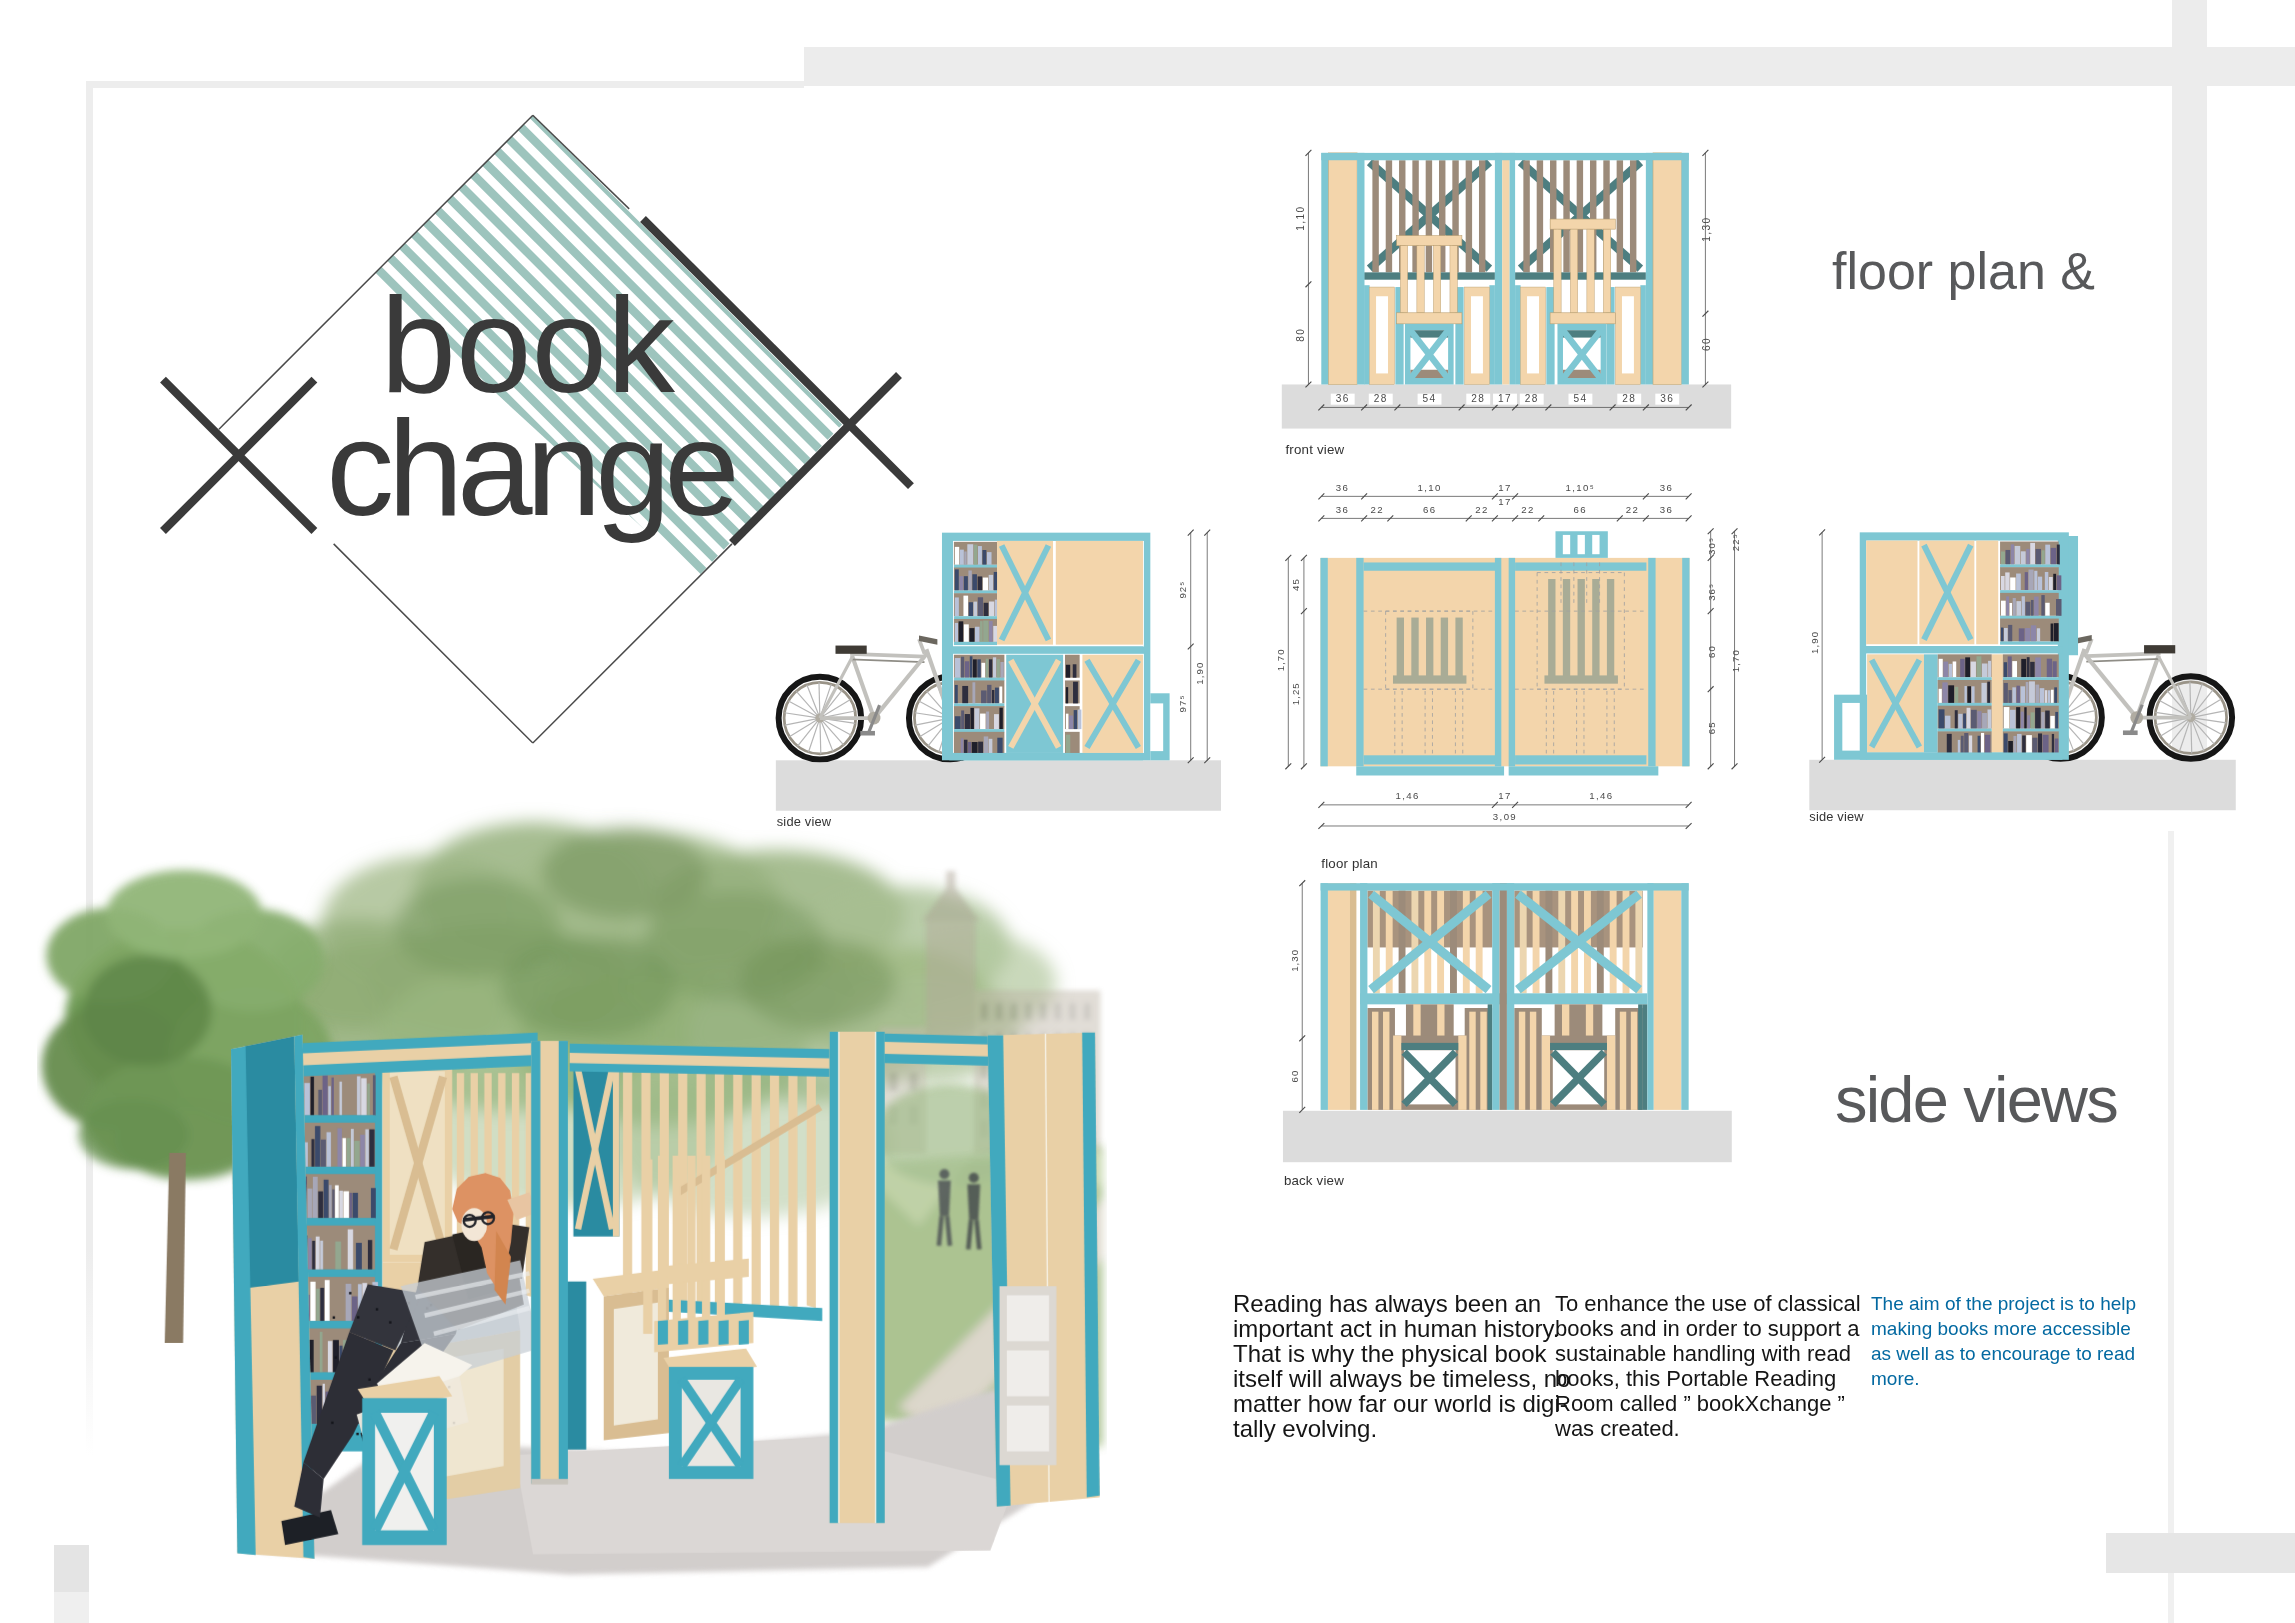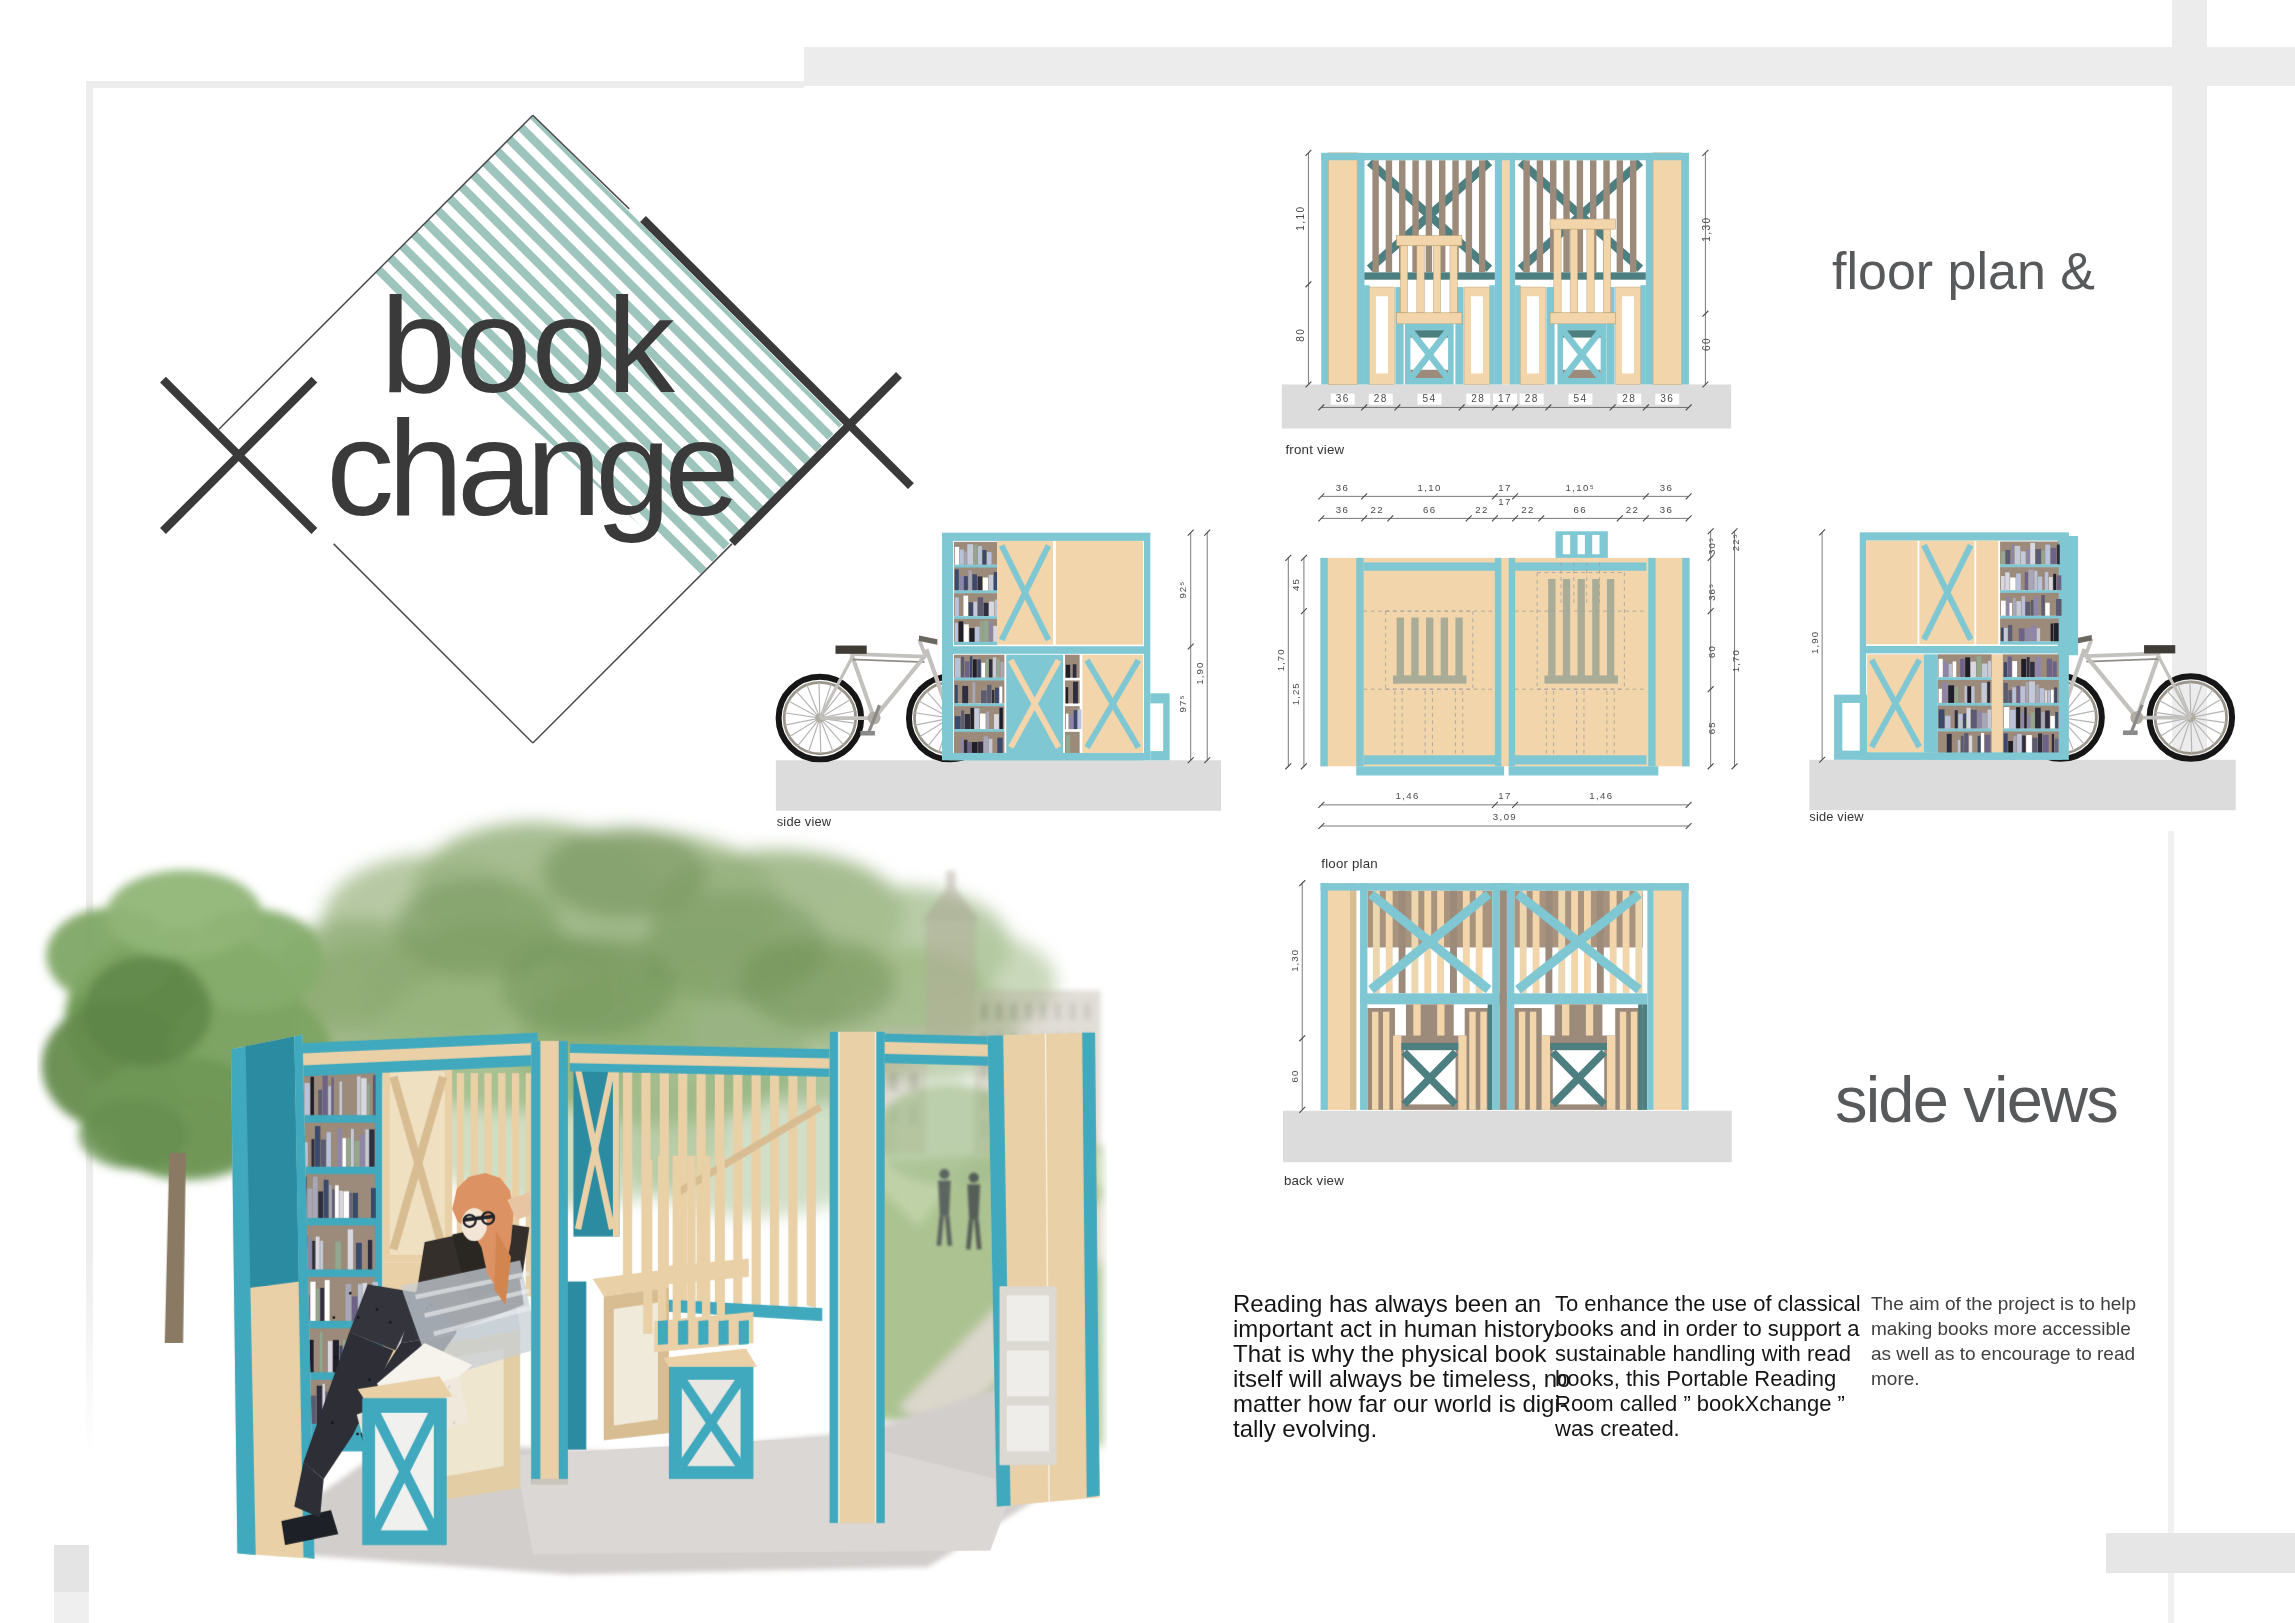--- a/index.html
+++ b/index.html
@@ -1187,13 +1187,13 @@
   </svg>
 
 <div class="abs" style="left:1832px;top:241px;font-size:52px;color:#58595b;letter-spacing:0px">floor plan &amp;</div>
 
 <div class="abs" style="left:1835px;top:1062px;font-size:65px;color:#58595b;letter-spacing:-1.8px">side views</div>
 
 <div class="abs" style="left:1233px;top:1291px;font-size:24px;line-height:25px;color:#151515;letter-spacing:0px;white-space:nowrap">Reading has always been an<br>important act in human history.<br>That is why the physical book<br>itself will always be timeless, no<br>matter how far our world is digi-<br>tally evolving.</div>
 
 <div class="abs" style="left:1555px;top:1291px;font-size:22px;line-height:25px;color:#151515;letter-spacing:0px;white-space:nowrap">To enhance the use of classical<br>books and in order to support a<br>sustainable handling with read<br>books, this Portable Reading<br>Room called ” bookXchange ”<br>was created.</div>
 
-<div class="abs" style="left:1871px;top:1291px;font-size:19px;line-height:25px;color:#404040;letter-spacing:0px;white-space:nowrap">The aim of the project is to help<br>making books more accessible<br>as well as to encourage to read<br>more.</div>
+<div class="abs" style="left:1871px;top:1291px;font-size:19px;line-height:25px;color:#0369a1;letter-spacing:0px;white-space:nowrap">The aim of the project is to help<br>making books more accessible<br>as well as to encourage to read<br>more.</div>
 
 </body></html>

